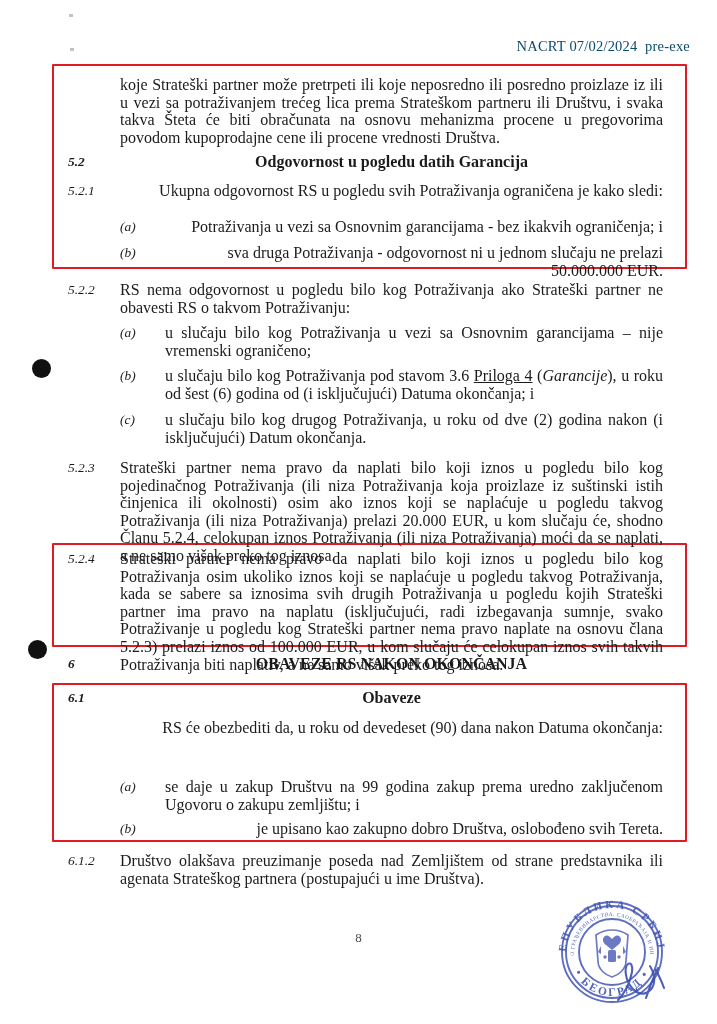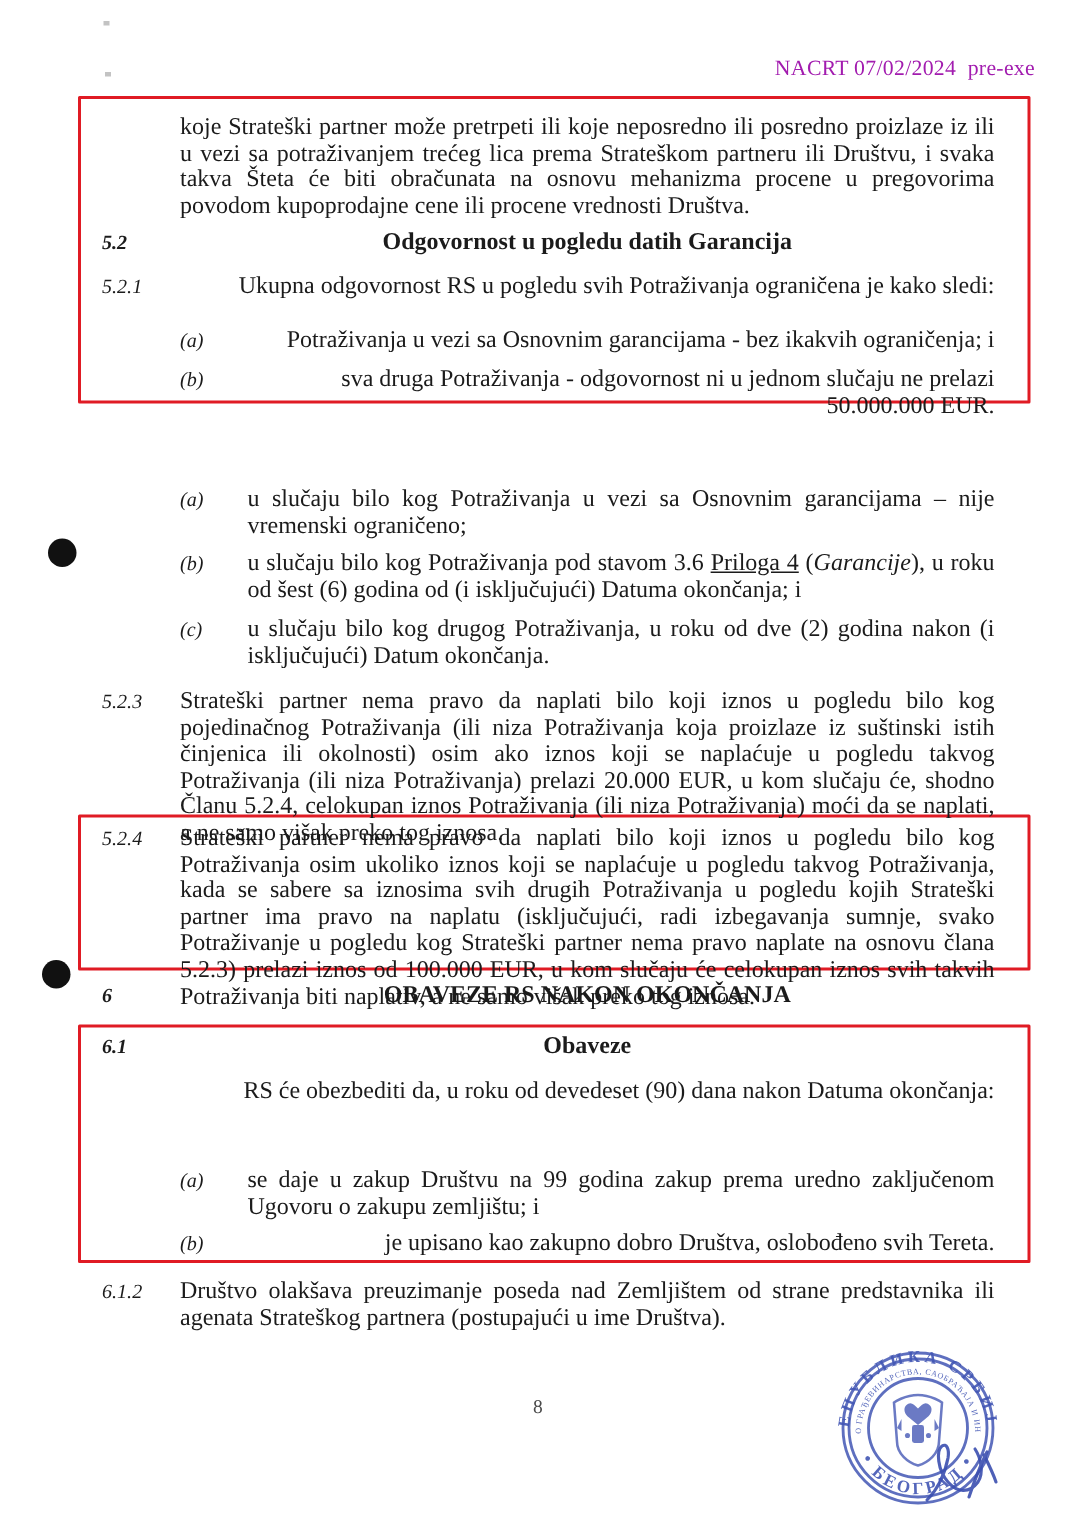--- a/index.html
+++ b/index.html
@@ -21,21 +21,21 @@
 
   
   .doc-header {
     position: absolute;
     left: 0;
     top: 38px;
     width: 690px;
     text-align: right;
     font-size: 14.5px;
     letter-spacing: .2px;
-    color: #a21caf;
+    color: #0c4a6e;
     white-space: pre;
   }
 
   
   .speck {
     position: absolute;
     width: 4px;
     height: 3px;
     background: #b9b9b9;
     opacity: .85;
@@ -161,20 +161,24 @@
   </div>
   <div class="block lvl2" style="top:218px;">
     <div class="num">(a)</div>
     <div class="txt nojust">Potraživanja u vezi sa Osnovnim garancijama - bez ikakvih ograničenja; i</div>
   </div>
   <div class="block lvl2" style="top:244px;">
     <div class="num">(b)</div>
     <div class="txt nojust">sva druga Potraživanja - odgovornost ni u jednom slučaju ne prelazi 50.000.000 EUR.</div>
   </div>
 
+  <div class="block lvl1" style="top:281px;">
+    <div class="num">5.2.2</div>
+    <div class="txt">RS nema odgovornost u pogledu bilo kog Potraživanja ako Strateški partner ne obavesti RS o takvom Potraživanju:</div>
+  </div>
   <div class="block lvl2" style="top:324px;">
     <div class="num">(a)</div>
     <div class="txt">u slučaju bilo kog Potraživanja u vezi sa Osnovnim garancijama – nije vremenski ograničeno;</div>
   </div>
   <div class="block lvl2" style="top:367px;">
     <div class="num">(b)</div>
     <div class="txt"><span>u slučaju bilo kog Potraživanja pod stavom 3.6 </span><span class="u">Priloga 4</span><span> (</span><span class="i">Garancije</span><span>), u roku od šest (6) godina od (i isključujući) Datuma okončanja; i</span></div>
   </div>
   <div class="block lvl2" style="top:411px;">
     <div class="num">(c)</div>

